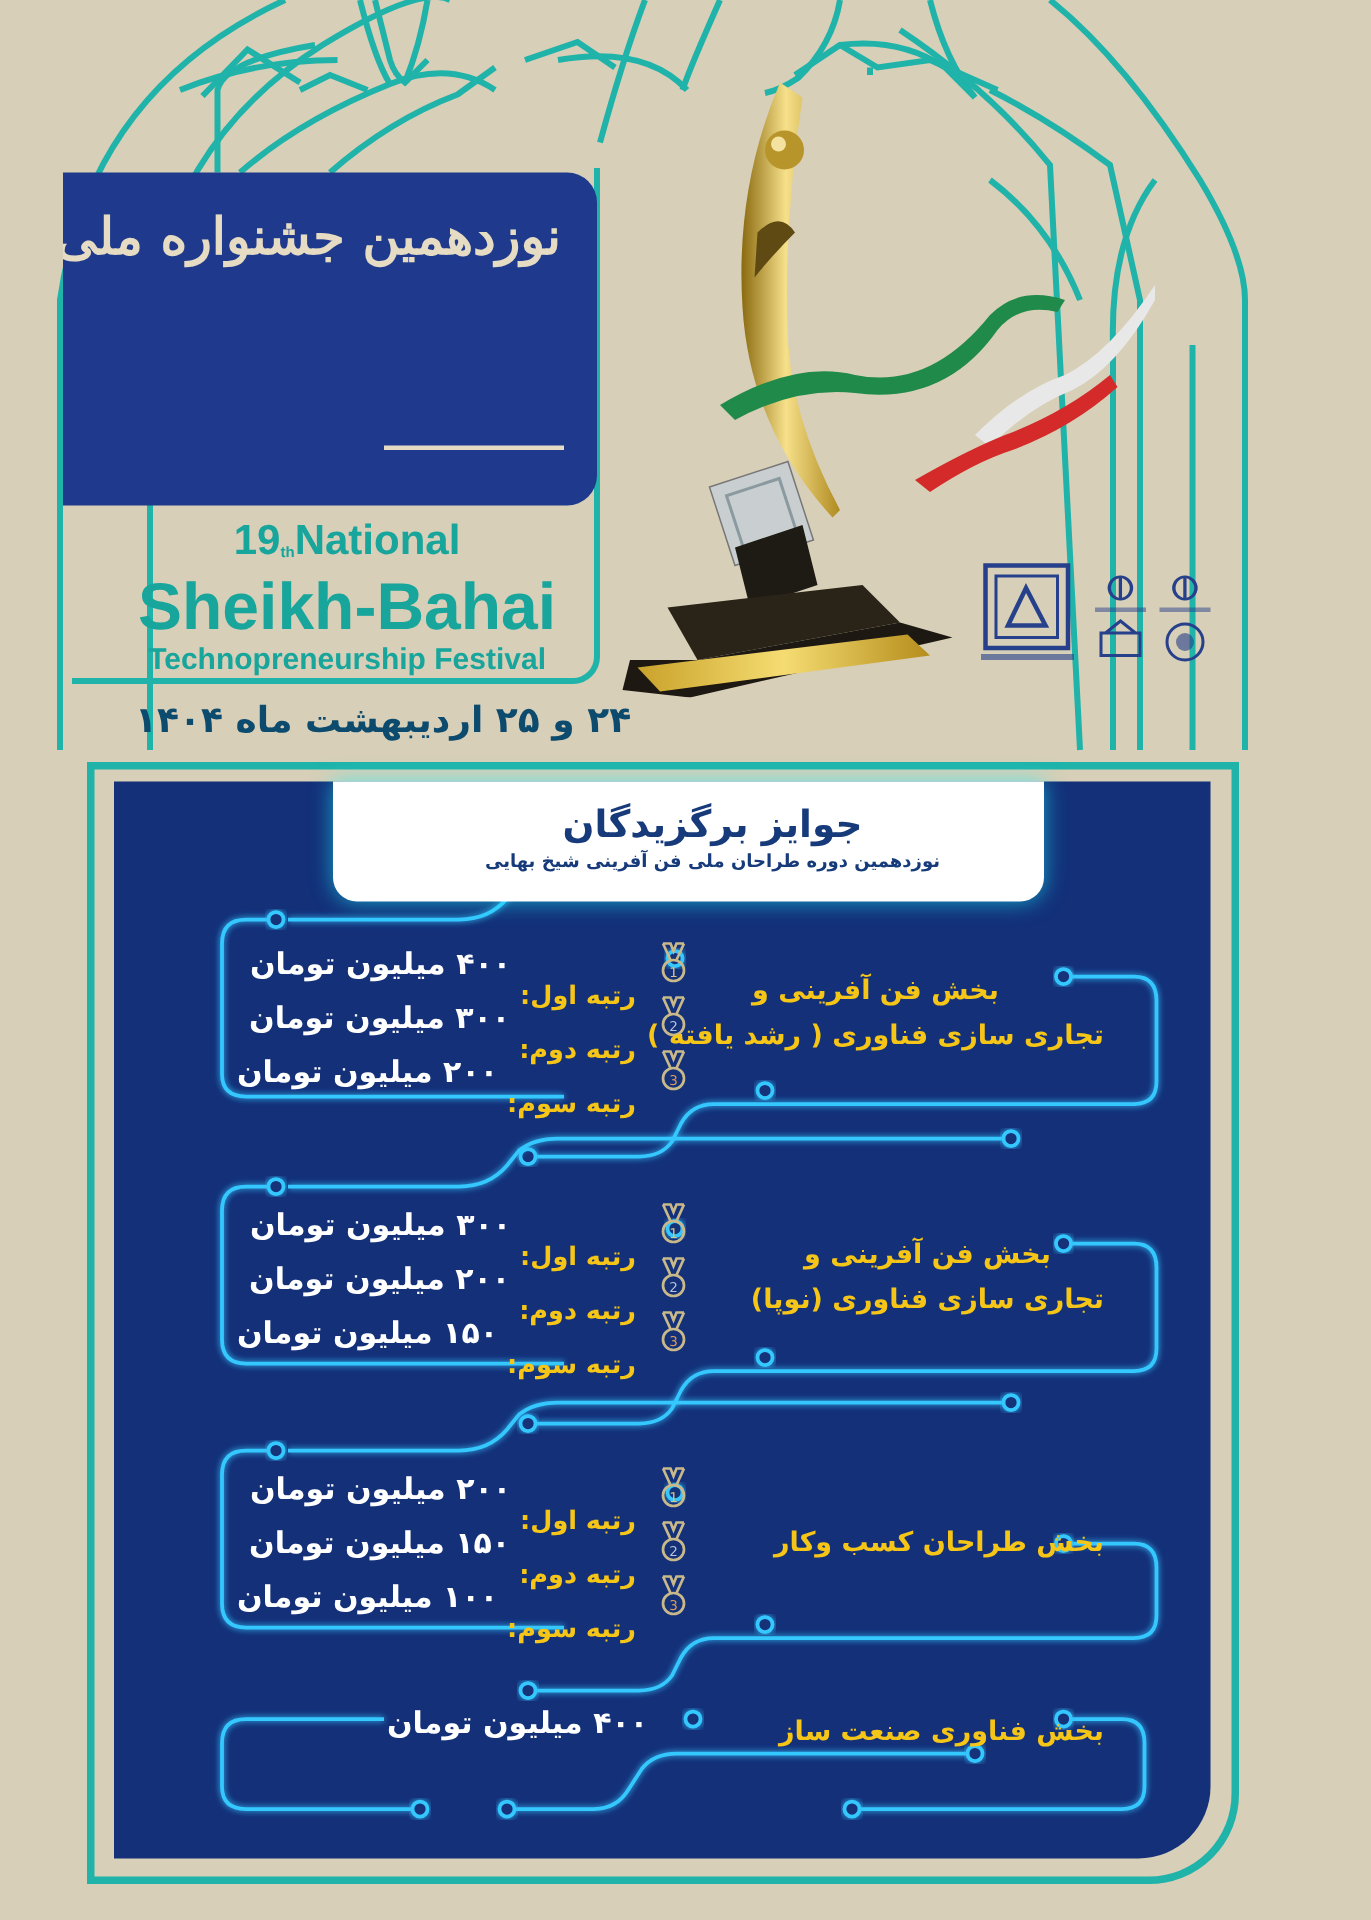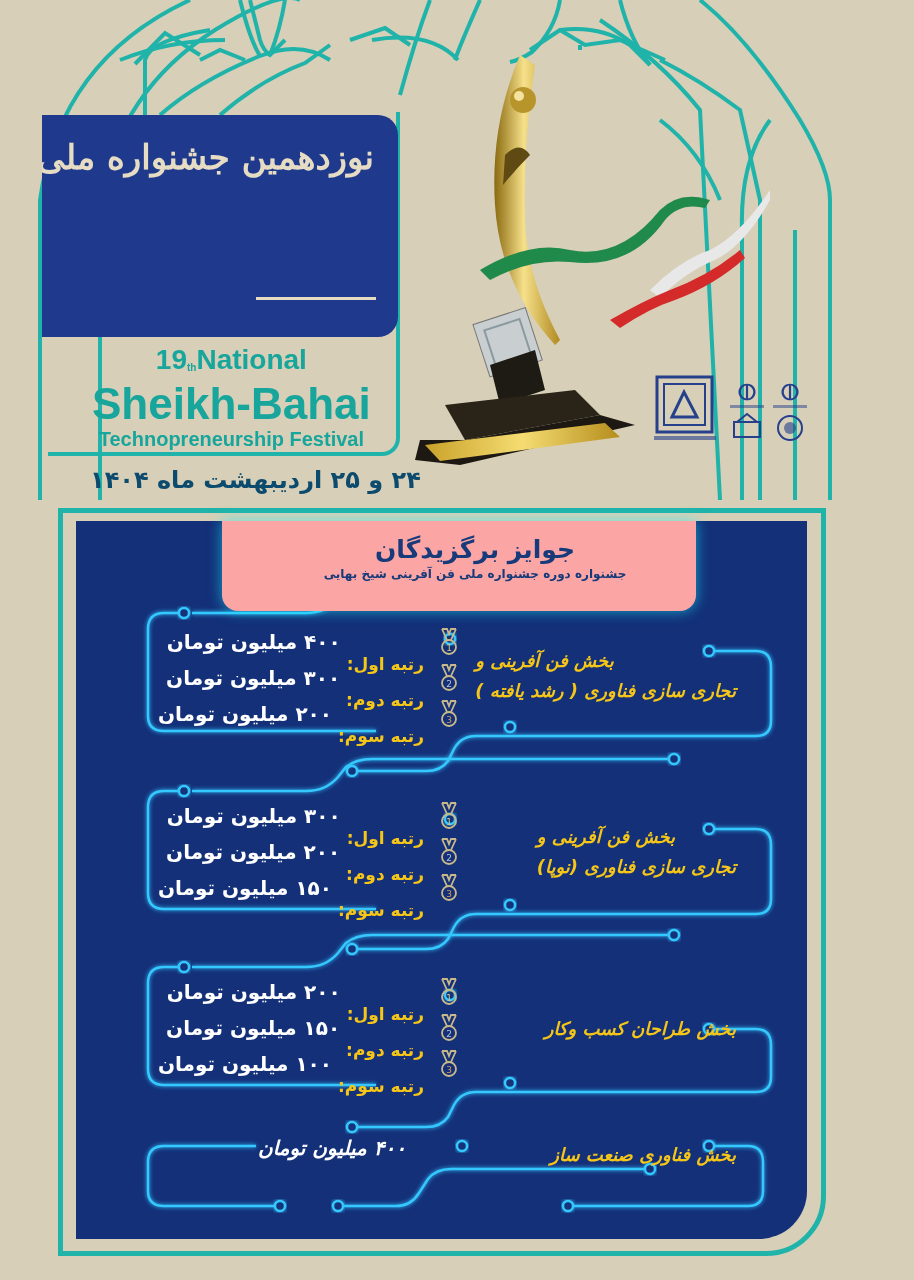--- a/index.html
+++ b/index.html
@@ -42,41 +42,41 @@
   .outer-frame {
     position: absolute; left: 58px; top: 508px; width: 768px; height: 748px;
     border: 5px solid #1fb3aa; border-radius: 0 0 60px 0;
   }
   .panel {
     position: absolute; left: 76px; top: 521px; width: 731px; height: 718px;
     background: #133079; border-radius: 0 0 48px 0;
   }
 
   .banner {
-    position: absolute; left: 222px; top: 521px; width: 474px; height: 90px;
-    background: #fca5a5; border-radius: 0 0 16px 16px; text-align: center; direction: rtl;
+    position: absolute; left: 222px; top: 521px; width: 474px; height: 80px;
+    background: #ffffff; border-radius: 0 0 16px 16px; text-align: center; direction: rtl;
     box-shadow: 0 0 14px rgba(25,240,251,0.6);
     padding-left: 32px;
   }
   .banner-title { color: #163a7a; font-size: 25px; font-weight: bold; margin-top: 14px; line-height: 30px; }
   .banner-sub { color: #163a7a; font-size: 12px; font-weight: bold; line-height: 18px; }
 
   .circuit { position: absolute; left: 76px; top: 521px; width: 731px; height: 718px; pointer-events: none; }
   .circuit path, .circuit line { fill: none; stroke: #35c8ff; stroke-width: 2.5; filter: url(#glow); }
   .circuit circle { fill: #133079; stroke: #35c8ff; stroke-width: 2.5; filter: url(#glow); }
 
   .prize-list { position: absolute; left: 170px; direction: rtl; width: 290px; }
   .prize-row { display: flex; align-items: center; height: 36px; justify-content: flex-start; }
   .medal { width: 22px; height: 28px; margin-left: 14px; flex: none; }
   .rank { color: #f5c518; font-size: 17px; font-weight: bold; white-space: nowrap; margin-top: 43px; }
   .amount { color: #ffffff; font-size: 20px; font-weight: bold; white-space: nowrap; margin-right: 6px; }
 
   .section-label {
-    position: absolute; color: #f5c518; font-size: 18px; font-weight: bold; direction: rtl; text-align: left;
-    line-height: 30px; white-space: nowrap; font-style: italic;
+    position: absolute; color: #f5c518; font-size: 18px; font-weight: bold; direction: rtl; text-align: center;
+    line-height: 30px; white-space: nowrap;
   }
 </style>
 </head>
 <body>
 
 <svg class="arches" viewBox="0 0 914 520">
   <g fill="none" stroke="#1fb3aa" stroke-width="4">
     <path d="M40 500 L40 200 Q60 60 190 0"></path>
     <path d="M100 500 L100 200 Q120 90 215 30 Q280 -10 300 0"></path>
     <path d="M145 115 L145 60 Q150 40 210 30"></path>
@@ -233,21 +233,21 @@
   <path d="M637 625 L672 625 Q687 625 687 641 L687 670 Q687 685 672 685 L496 685"></path>
   <circle cx="633" cy="625" r="5"></circle>
   <circle cx="492" cy="685" r="5"></circle>
   <path d="M266 685 L320 685 Q335 685 343 672 L352 658 Q360 648 375 648 L570 648"></path>
   <circle cx="262" cy="685" r="5"></circle>
   <circle cx="574" cy="648" r="5"></circle>
 </svg>
 
 <div class="banner">
   <div class="banner-title">جوایز برگزیدگان</div>
-  <div class="banner-sub">جشنواره دوره جشنواره ملی فن آفرینی شیخ بهایی</div>
+  <div class="banner-sub">نوزدهمین دوره طراحان ملی فن آفرینی شیخ بهایی</div>
 </div>
 
 <svg width="0" height="0" style="position:absolute">
   <defs>
     <symbol id="medal-sym" viewBox="0 0 22 28">
       <path d="M4 1 L9 12 M18 1 L13 12 M4 1 L9 1 L11 6 L13 1 L18 1" fill="none" stroke="#c9b98a" stroke-width="1.8"></path>
       <circle cx="11" cy="19" r="7" fill="none" stroke="#c9b98a" stroke-width="1.8"></circle>
     </symbol>
   </defs>
 </svg>

